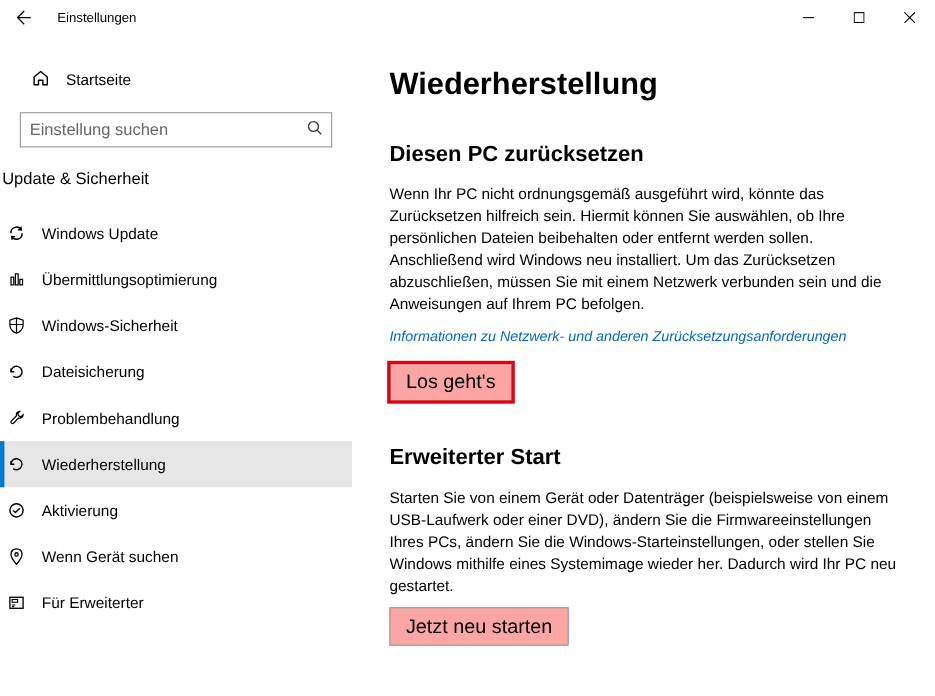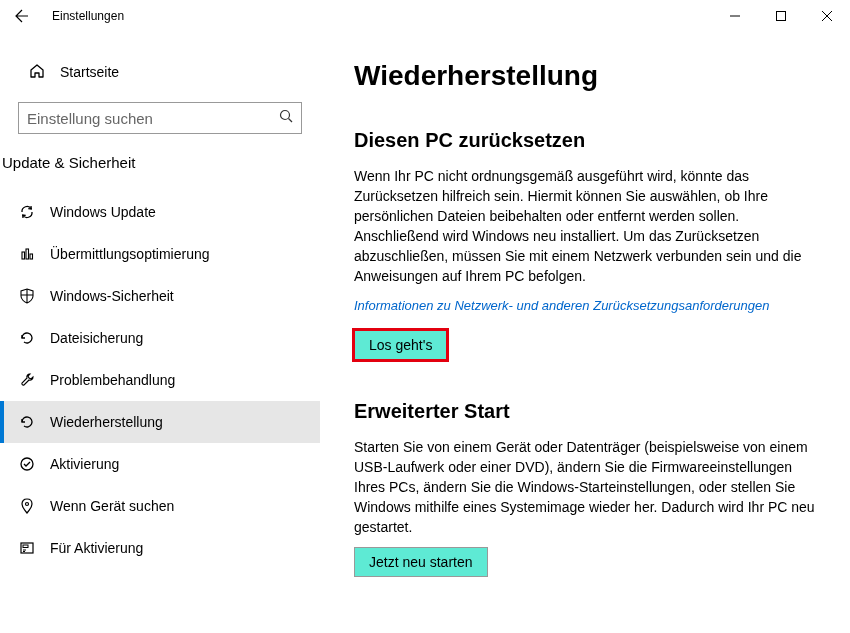--- a/index.html
+++ b/index.html
@@ -95,21 +95,21 @@
       font-weight: 400;
       padding: 0 18px 12px 2px;
     }
     .nav-list {
       list-style: none;
       margin-top: 8px;
     }
     .nav-item {
       display: flex;
       align-items: center;
-      padding: 12px 18px;
+      padding: 12px 6px;
       cursor: pointer;
       gap: 14px;
       position: relative;
     }
     .nav-item.active {
       background: #e6e6e6;
     }
     .nav-item.active::before {
       content: "";
       position: absolute;
@@ -153,24 +153,24 @@
       color: #0066cc;
       font-size: 13px;
       line-height: 20px;
       cursor: pointer;
       display: block;
       margin-bottom: 14px;
       font-style: italic;
     }
     .btn {
       display: inline-block;
-      background: #5eead4;
+      background: #fca5a5;
       border: 1px solid #999;
       padding: 6px 14px;
-      font-size: 14px;
+      font-size: 18px;
       cursor: pointer;
     }
     .btn.highlighted {
       outline: 3px solid #e3000f;
       outline-offset: -1px;
     }
     .section {
       margin-bottom: 40px;
       margin-top: 37px;
     }
@@ -297,21 +297,21 @@
         <span class="label">Wenn Gerät suchen</span>
       </li>
       <li class="nav-item">
         <span class="icon-slot">
             <svg width="16" height="16" viewBox="0 0 16 16">
               <rect x="2" y="3" width="12" height="10" stroke="#000" stroke-width="1.2" fill="none"></rect>
               <rect x="4" y="5" width="5" height="2.5" stroke="#000" stroke-width="1" fill="none"></rect>
               <path d="M4 10 L7 10 M4 11.5 L6 11.5" stroke="#000" stroke-width="1"></path>
             </svg>
           </span>
-        <span class="label">Für Aktivierung</span>
+        <span class="label">Für Erweiterter</span>
       </li>
     </ul>
   </aside>
 
   <main class="main">
     <h1 class="page-title">Wiederherstellung</h1>
 
     <section class="section">
       <h2 class="section-title">Diesen PC zurücksetzen</h2>
       <p class="body-text">Wenn Ihr PC nicht ordnungsgemäß ausgeführt wird, könnte das Zurücksetzen hilfreich sein. Hiermit können Sie auswählen, ob Ihre persönlichen Dateien beibehalten oder entfernt werden sollen. Anschließend wird Windows neu installiert. Um das Zurücksetzen abzuschließen, müssen Sie mit einem Netzwerk verbunden sein und die Anweisungen auf Ihrem PC befolgen.</p>

